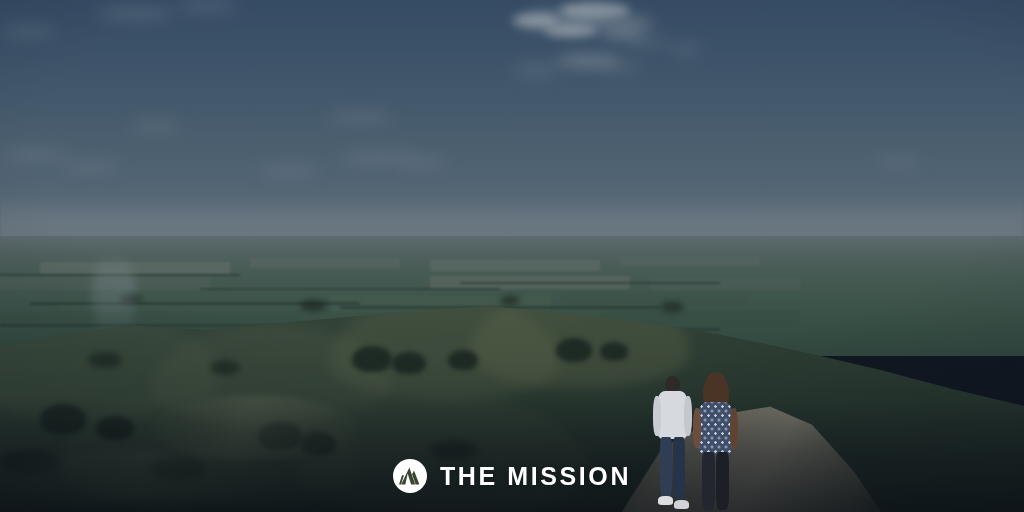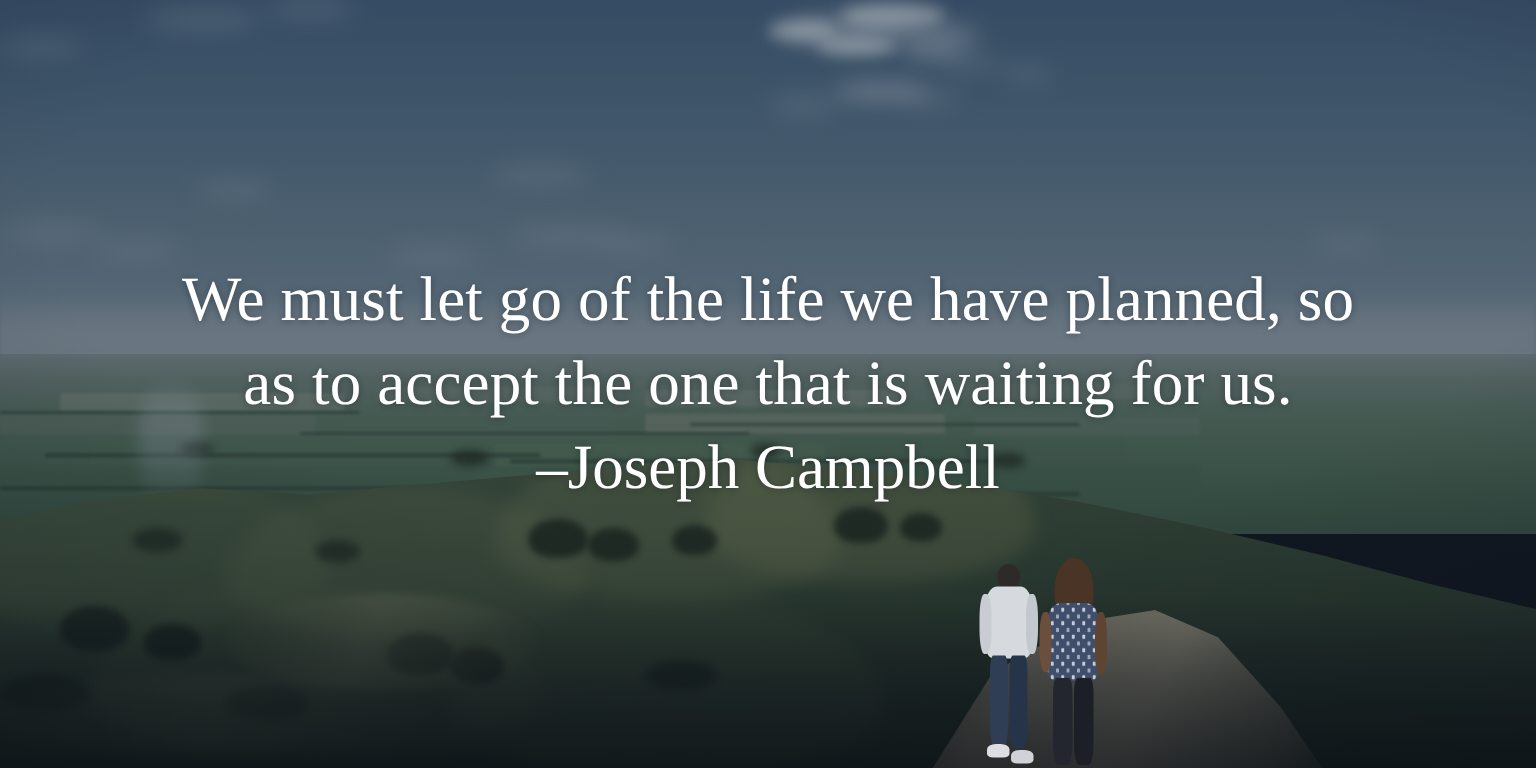--- a/index.html
+++ b/index.html
@@ -400,20 +400,25 @@
     <div class="hk-arm" style="left:1px;  top:36px; width:8px;  height:40px; background:#6b4f3c;"></div>
     <div class="hk-arm" style="left:38px; top:36px; width:8px;  height:42px; background:#5e4533;"></div>
     <div class="hk-leg" style="left:10px; top:80px; width:13px; height:58px; background:#23262e;"></div>
     <div class="hk-leg" style="left:24px; top:80px; width:13px; height:58px; background:#1c1f26;"></div>
   </div>
 
   <div id="grade" class="layer"></div>
   <div id="tint" class="layer"></div>
   <div id="bottomfade" class="layer"></div>
 
-  <div id="quote-block">
-    <div class="quote-line">We must let go of the life we have planned, so</div>
-    <div class="quote-line">as to accept the one that is waiting for us.</div>
-    <div class="quote-attr">–Joseph Campbell</div>
-  </div>
-
+
+  <div id="logo">
+    <div id="logo-mark">
+      <svg width="22" height="18" viewBox="0 0 22 18" aria-hidden="true">
+        <path d="M10.4 0.6 L16.2 17.4 L12.1 17.4 L8.7 6.4 L6.3 17.4 L2.2 17.4 Z" fill="#3b4430"></path>
+        <path d="M15.0 3.6 L20.4 17.4 L16.6 17.4 L13.1 7.2 Z" fill="#3b4430"></path>
+        <path d="M5.0 8.2 L2.0 17.4 L0.0 17.4 L3.0 8.2 Z" fill="#3b4430"></path>
+      </svg>
+    </div>
+    <div id="logo-text">THE MISSION</div>
+  </div>
 
 </div>
 
 </body></html>

